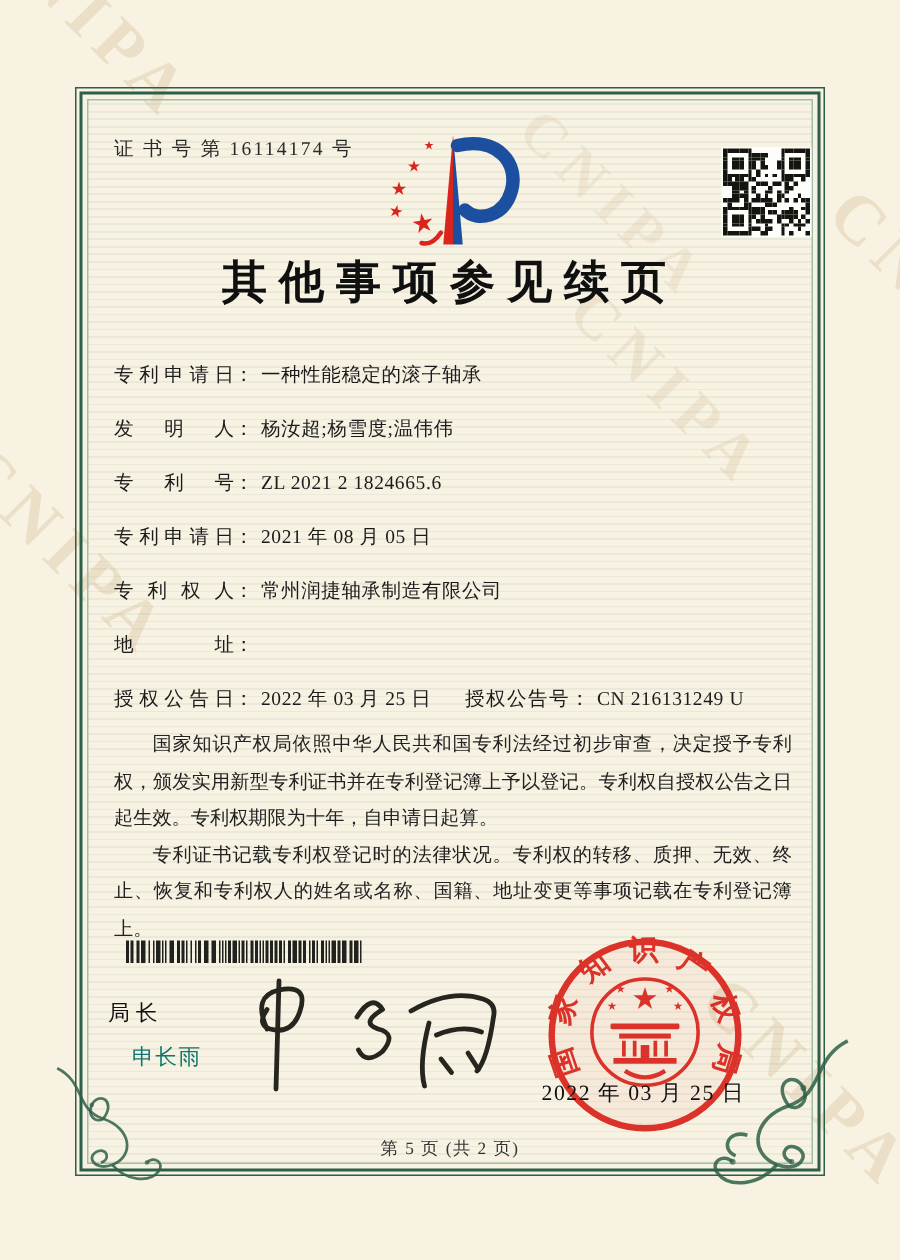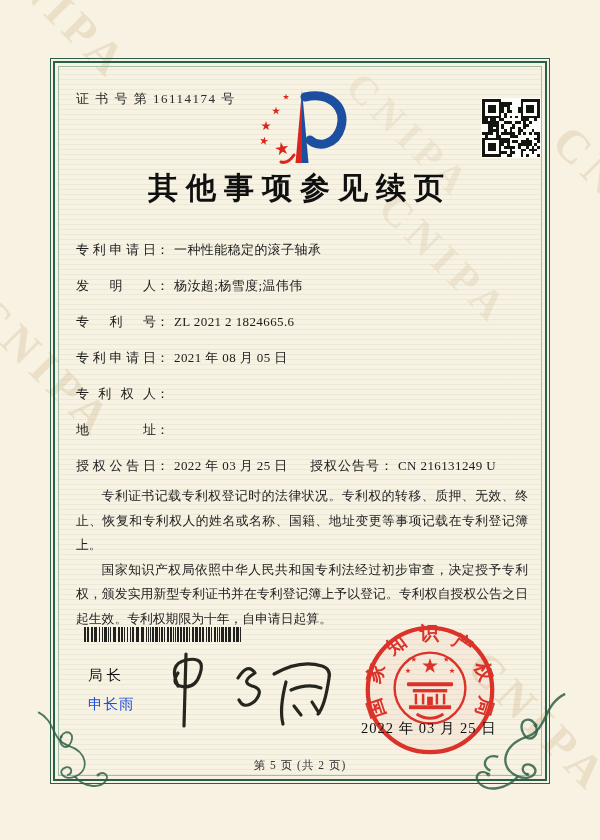--- a/index.html
+++ b/index.html
@@ -43,22 +43,22 @@
   .pair2{position:absolute;left:234px;display:flex;align-items:center;}
   .pair2 .lbl2{letter-spacing:1px;}
 
   .paras{position:absolute;left:76px;top:484px;width:452px;font-size:12.8px;
          line-height:1.92;text-align:justify;color:#222;}
   .paras p{margin:0;text-indent:2em;}
 
   .barcode{position:absolute;left:84px;top:627px;width:160px;height:15px;}
   .barcode i{position:absolute;top:0;bottom:0;background:#21211d;}
 
-  .comm-title{position:absolute;left:88px;top:666px;font-size:14.5px;letter-spacing:4px;color:#111;}
-  .comm-name{position:absolute;left:88px;top:695px;font-size:14.5px;letter-spacing:1px;color:#1d4ed8;}
+  .comm-title{position:absolute;left:72px;top:666px;font-size:14.5px;letter-spacing:4px;color:#111;}
+  .comm-name{position:absolute;left:88px;top:695px;font-size:14.5px;letter-spacing:1px;color:#0f766e;}
   .signature{position:absolute;left:150px;top:646px;}
   .signature path{stroke:#26261f;stroke-width:3.2;fill:none;stroke-linecap:round;stroke-linejoin:round;}
 
   .seal{position:absolute;left:363px;top:623px;width:134px;height:134px;z-index:3;opacity:.93;}
   .seal-date{position:absolute;left:361px;top:719px;font-size:14.5px;letter-spacing:1px;
              color:#101010;z-index:4;white-space:nowrap;}
 
   .page-no{position:absolute;left:0;top:758px;width:100%;text-align:center;
            font-size:11.5px;letter-spacing:1px;color:#333;}
   .footer-note{position:absolute;left:0;top:801px;width:100%;text-align:center;
@@ -378,40 +378,41 @@
         <span class="val">ZL 2021 2 1824665.6</span>
       </div>
       <div class="row">
         <span class="lbl">专利申请日</span>
           <span class="colon">：</span>
         <span class="val">2021 年 08 月 05 日</span>
       </div>
       <div class="row">
         <span class="lbl">专利权人</span>
           <span class="colon">：</span>
+        <span class="val">常州润捷轴承制造有限公司</span>
       </div>
       <div class="row">
         <span class="lbl">地址</span>
           <span class="colon">：</span>
       </div>
       <div class="row">
         <span class="lbl">授权公告日</span>
           <span class="colon">：</span>
         <span class="val">2022 年 03 月 25 日</span>
         <span class="pair2">
           <span class="lbl2">授权公告号</span>
             <span class="colon">：</span>
           <span class="val">CN 216131249 U</span>
         </span>
       </div>
     </div>
 
     <div class="paras">
+      <p>国家知识产权局依照中华人民共和国专利法经过初步审查，决定授予专利权，颁发实用新型专利证书并在专利登记簿上予以登记。专利权自授权公告之日起生效。专利权期限为十年，自申请日起算。</p>
       <p>专利证书记载专利权登记时的法律状况。专利权的转移、质押、无效、终止、恢复和专利权人的姓名或名称、国籍、地址变更等事项记载在专利登记簿上。</p>
-      <p>国家知识产权局依照中华人民共和国专利法经过初步审查，决定授予专利权，颁发实用新型专利证书并在专利登记簿上予以登记。专利权自授权公告之日起生效。专利权期限为十年，自申请日起算。</p>
     </div>
 
     <div class="barcode">
         <i style="left:0px;width:2px"></i>
         <i style="left:3px;width:2px"></i>
         <i style="left:7px;width:2px"></i>
         <i style="left:10px;width:3px"></i>
         <i style="left:15px;width:1px"></i>
         <i style="left:18px;width:1px"></i>
         <i style="left:20px;width:3px"></i>

